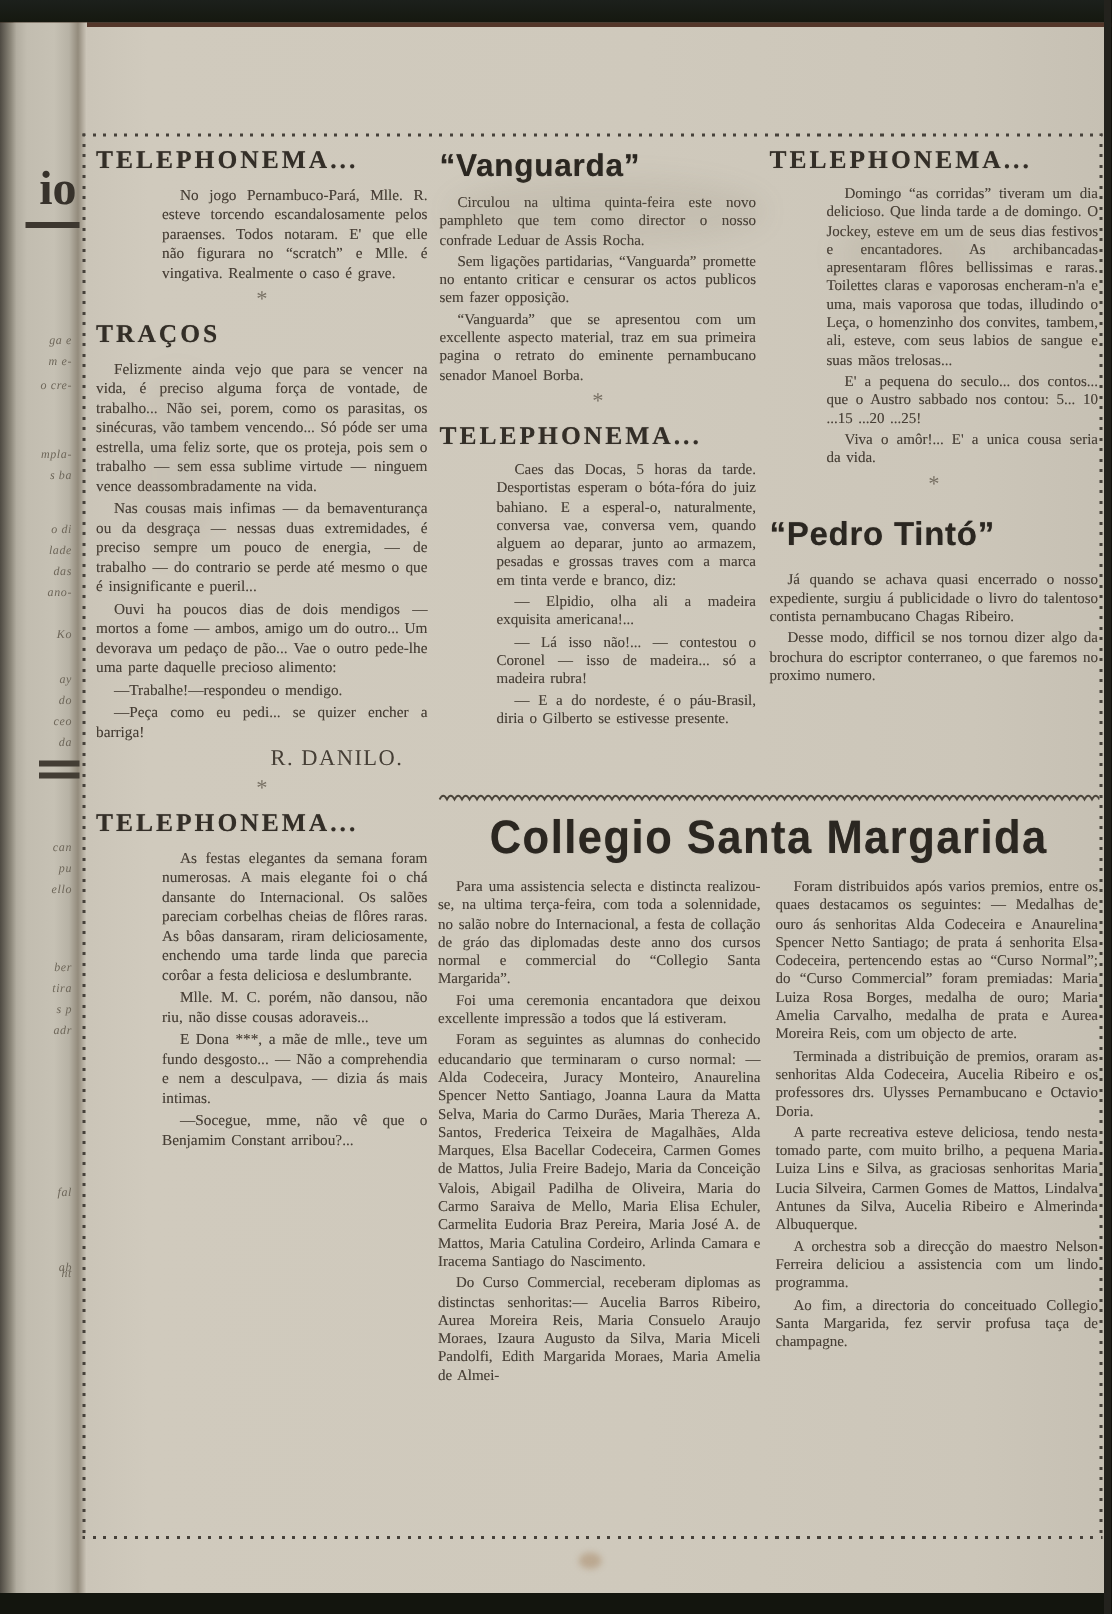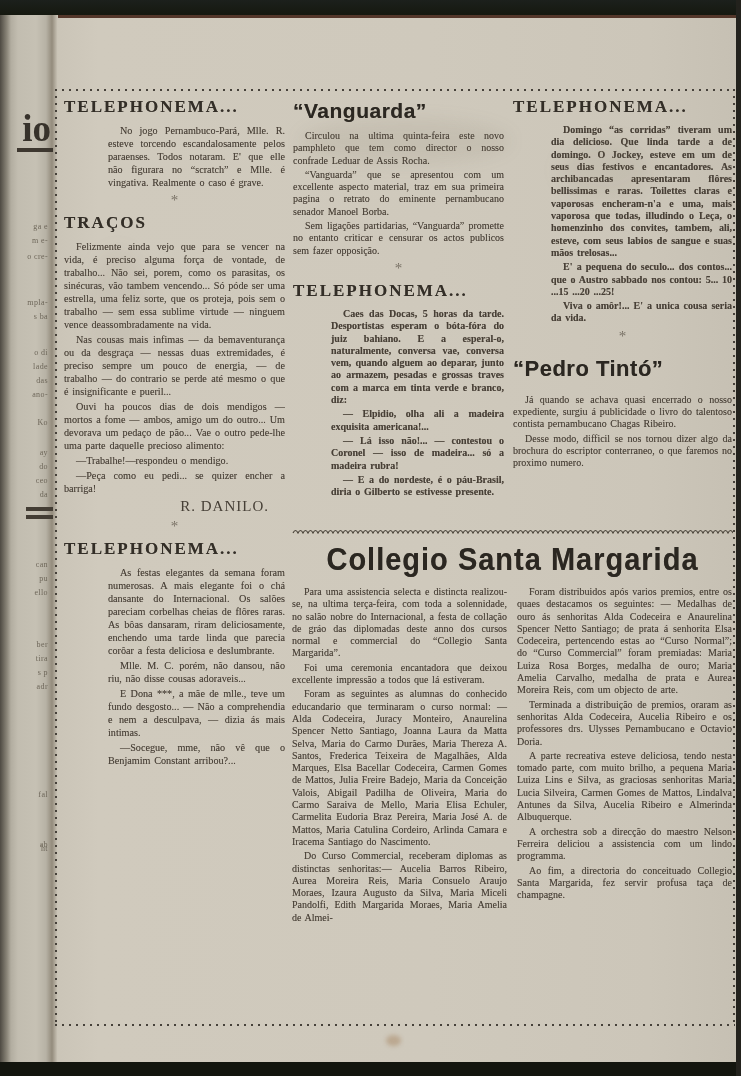--- a/index.html
+++ b/index.html
@@ -9,22 +9,22 @@
   
   .paper{position:absolute;left:9px;top:15px;width:730px;height:1048px;
          background:linear-gradient(90deg,#bdb8ab 0,#c8c2b5 28px,#d0cabd 90px,#cfc9bc 420px,#ccc6b9 640px,#c6c0b3 100%);}
   .band-top{position:absolute;left:0;top:0;width:741px;height:15px;background:linear-gradient(180deg,#1c201c,#15180f);}
   .band-top-edge{position:absolute;left:0;top:15px;width:741px;height:3px;background:#54372a;}
   .band-bottom{position:absolute;left:0;top:1062px;width:741px;height:14px;background:#13150e;}
   .edge-right{position:absolute;left:736px;top:0;width:5px;height:1076px;background:#23221d;}
   .gutter{position:absolute;left:0;top:15px;width:58px;height:1047px;
           background:linear-gradient(90deg,#4e4a42 0,#8b8679 7px,#b2ada0 11px,#c2bdb0 18px,#c6c1b4 36px,#b7b2a5 46px,#938b7c 52px,#cfc9bc 58px);}
   .frag{position:absolute;right:10px;font-size:8px;line-height:9px;color:#6d6659;
-        letter-spacing:.4px;white-space:nowrap;}
-  .frag-io{position:absolute;right:7px;top:92px;font-weight:bold;font-size:37px;color:#37322b;
+        letter-spacing:.4px;white-space:nowrap;font-style:italic;}
+  .frag-io{position:absolute;right:7px;top:92px;font-weight:bold;font-size:32px;color:#37322b;
            font-family:"Liberation Serif",serif;}
   .io-rule{position:absolute;right:5px;top:133px;width:36px;height:4px;background:#3d372f;}
   .eq1{position:absolute;right:5px;top:492px;width:27px;height:4px;background:#433d34;}
   .eq2{position:absolute;right:5px;top:500px;width:27px;height:4px;background:#433d34;}
   
   .dot-h{position:absolute;height:2px;background:repeating-linear-gradient(90deg,#46413a 0 2px,transparent 2px 7px);}
   .dot-v{position:absolute;width:2px;background:repeating-linear-gradient(180deg,#46413a 0 2px,transparent 2px 7px);}
   .dot-top{left:55px;top:89px;width:680px;}
   .dot-bottom{left:55px;top:1024px;width:680px;}
   .dot-left{left:55px;top:89px;height:937px;}
@@ -34,21 +34,21 @@
   .colM{position:absolute;left:293px;top:99px;width:211px;}
   .colR{position:absolute;left:513px;top:97px;width:219px;}
   .collegio{position:absolute;left:292px;top:528px;width:441px;}
   
   .head{font-weight:bold;font-size:17px;letter-spacing:2px;color:#332e27;margin:0 0 7px;
         text-shadow:0 0 .5px rgba(51,46,39,.5);}
   .para{margin:0 0 2px;font-size:10.2px;line-height:13px;color:#473f36;text-align:justify;
         text-indent:12px;word-spacing:1.2px;text-shadow:0 0 .4px rgba(70,62,52,.45);}
   .colM .para,.colR .para,.collegio .para{font-size:10px;line-height:12.3px;}
   .indent{margin-left:44px;}
-  .colM .indent,.colR .indent{margin-left:38px;font-weight:bold;}
+  .colM .indent,.colR .indent{margin-left:38px;}
   .orn{text-align:center;font-size:15px;line-height:12px;color:rgba(62,53,42,.6);margin:5px 0 7px;}
   .sig{text-align:right;padding-right:16px;font-size:15px;letter-spacing:1px;color:#463f36;margin:3px 0 4px;}
   .display-head{font-family:"Liberation Sans",sans-serif;font-weight:bold;color:#2b2721;margin:0;
                 text-shadow:0 0 .5px rgba(43,39,33,.55);}
   .vanguarda-head{font-size:21px;margin:0 0 7px;letter-spacing:.5px;}
   .pedro-head{font-size:22px;margin:14px 0 12px;letter-spacing:.5px;}
   .collegio-head{font-size:29px;text-align:center;letter-spacing:1px;margin:8px 0 10px;transform:scaleY(1.08);}
   .twocol{display:flex;gap:10px;}
   .subcol{width:215px;}
   .wavy{display:block;margin:0 auto;}
@@ -128,22 +128,22 @@
         <p class="para">Mlle. M. C. porém, não dansou, não riu, não disse cousas adoraveis...</p>
         <p class="para">E Dona ***, a mãe de mlle., teve um fundo desgosto... — Não a comprehendia e nem a desculpava, — dizia ás mais intimas.</p>
         <p class="para">—Socegue, mme, não vê que o Benjamim Constant arribou?...</p>
       </div>
   </div>
 
   <div class="colM">
     <h2 class="display-head vanguarda-head">“Vanguarda”</h2>
     <div>
         <p class="para">Circulou na ultima quinta-feira este novo pamphleto que tem como director o nosso confrade Leduar de Assis Rocha.</p>
+        <p class="para">Sem ligações partidarias, “Vanguarda” promette no entanto criticar e censurar os actos publicos sem fazer opposição.</p>
         <p class="para">“Vanguarda” que se apresentou com um excellente aspecto material, traz em sua primeira pagina o retrato do eminente pernambucano senador Manoel Borba.</p>
-        <p class="para">Sem ligações partidarias, “Vanguarda” promette no entanto criticar e censurar os actos publicos sem fazer opposição.</p>
       </div>
     <div class="orn">*</div>
     <h2 class="head">TELEPHONEMA...</h2>
     <div class="indent">
         <p class="para">Caes das Docas, 5 horas da tarde. Desportistas esperam o bóta-fóra do juiz bahiano. E a esperal-o, naturalmente, conversa vae, conversa vem, quando alguem ao deparar, junto ao armazem, pesadas e grossas traves com a marca em tinta verde e branco, diz:</p>
         <p class="para">— Elpidio, olha ali a madeira exquisita americana!...</p>
         <p class="para">— Lá isso não!... — contestou o Coronel — isso de madeira... só a madeira rubra!</p>
         <p class="para">— E a do nordeste, é o páu-Brasil, diria o Gilberto se estivesse presente.</p>
       </div>
   </div>

